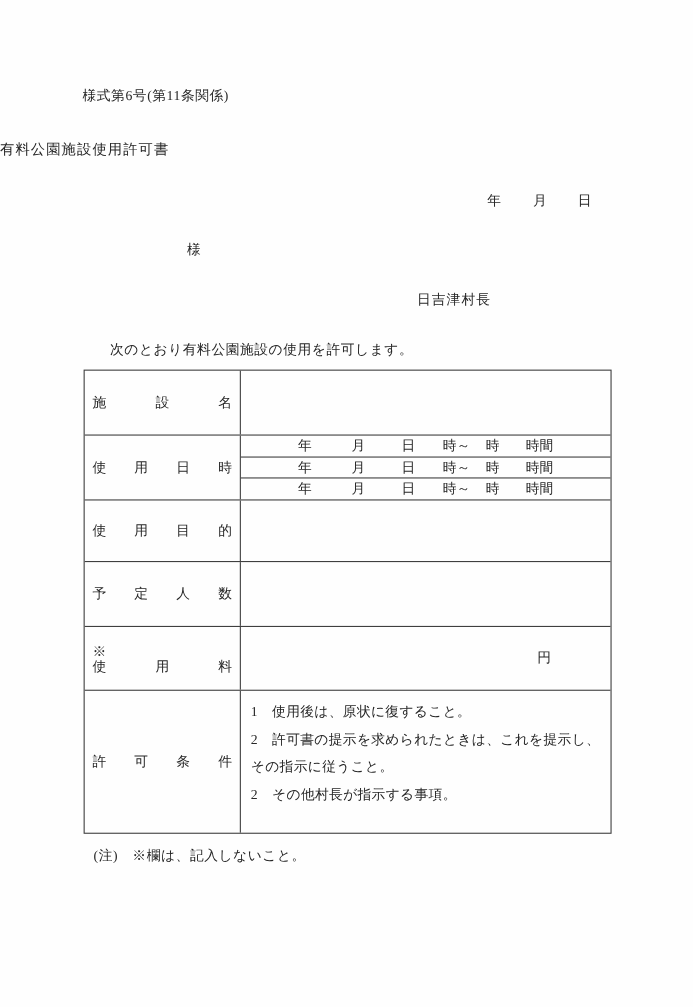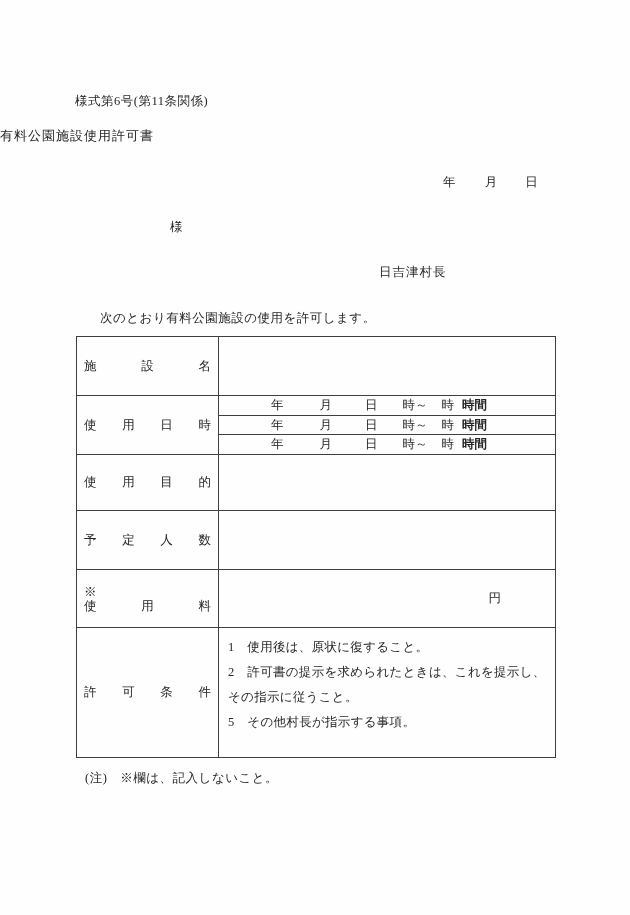--- a/index.html
+++ b/index.html
@@ -7,21 +7,21 @@
   body {
     background: #ffffff;
     font-family: "Liberation Serif", "DejaVu Serif", serif;
     color: #262626;
     font-size: 12.5px;
     position: relative;
     overflow: hidden;
   }
   .page { position: absolute; inset: 0; background: #fefefe; }
 
-  .form-number { position: absolute; left: 75px; top: 93px; letter-spacing: 0.5px; }
+  .form-number { position: absolute; left: 75px; top: 79px; letter-spacing: 0.5px; }
   .doc-title   { position: absolute; left: 0; top: 127px; width: 100%;
                  text-align: left; font-size: 13px; letter-spacing: 1px; }
   .date-line   { position: absolute; left: 443px; top: 174px; text-align: right; }
   .date-line .g26 { margin-left: 26px; }
   .date-line .g25 { margin-left: 25px; }
   .addressee   { position: absolute; left: 170px; top: 219px; }
   .issuer      { position: absolute; left: 337px; top: 264px; letter-spacing: 1px; margin-left: 42px; }
   .intro       { position: absolute; left: 100px; top: 310px; letter-spacing: 0.5px; font-family: Liberation Mono, monospace; }
   .footnote    { position: absolute; left: 85px; top: 770px; letter-spacing: 0.5px; }
 
@@ -50,21 +50,21 @@
   .value-cell { flex: 1; position: relative; }
 
   
   .sub-rows { display: flex; flex-direction: column; height: 100%; }
   .sub-row { flex: 1; display: flex; align-items: center; padding-left: 52px; }
   .sub-row + .sub-row { border-top: 1px solid #3f3f3f; }
   .sub-row .g36 { margin-left: 36px; }
   .sub-row .g33 { margin-left: 33px; }
   .sub-row .g25 { margin-left: 25px; }
   .sub-row .g14 { margin-left: 14px; }
-  .sub-row .g20 { margin-left: 8px; font-weight: bold; }
+  .sub-row .g20 { margin-left: 24px; }
 
   
   .fee-label-block { width: 100%; line-height: 14px; }
   .fee-asterisk { padding-left: 7px; display: block; }
   .fee-value { display: flex; align-items: center; justify-content: flex-end;
                height: 100%; padding-right: 54px; }
 
   
   .cond-cell { padding: 7px 6px 0 9px; line-height: 25px; letter-spacing: 0.3px; }
   .cond-item { text-indent: 0; }
@@ -190,21 +190,21 @@
         <div class="label-justify">
           <span>許</span>
           <span>可</span>
           <span>条</span>
           <span>件</span>
         </div>
       </div>
       <div class="value-cell cond-cell">
         <div class="cond-item">1　使用後は、原状に復すること。</div>
         <div class="cond-item">2　許可書の提示を求められたときは、これを提示し、その指示に従うこと。</div>
-        <div class="cond-item">5　その他村長が指示する事項。</div>
+        <div class="cond-item">2　その他村長が指示する事項。</div>
       </div>
     </div>
 
   </div>
 
   <div class="footnote">(注)　※欄は、記入しないこと。</div>
 
 </div>
 
 </body></html>

